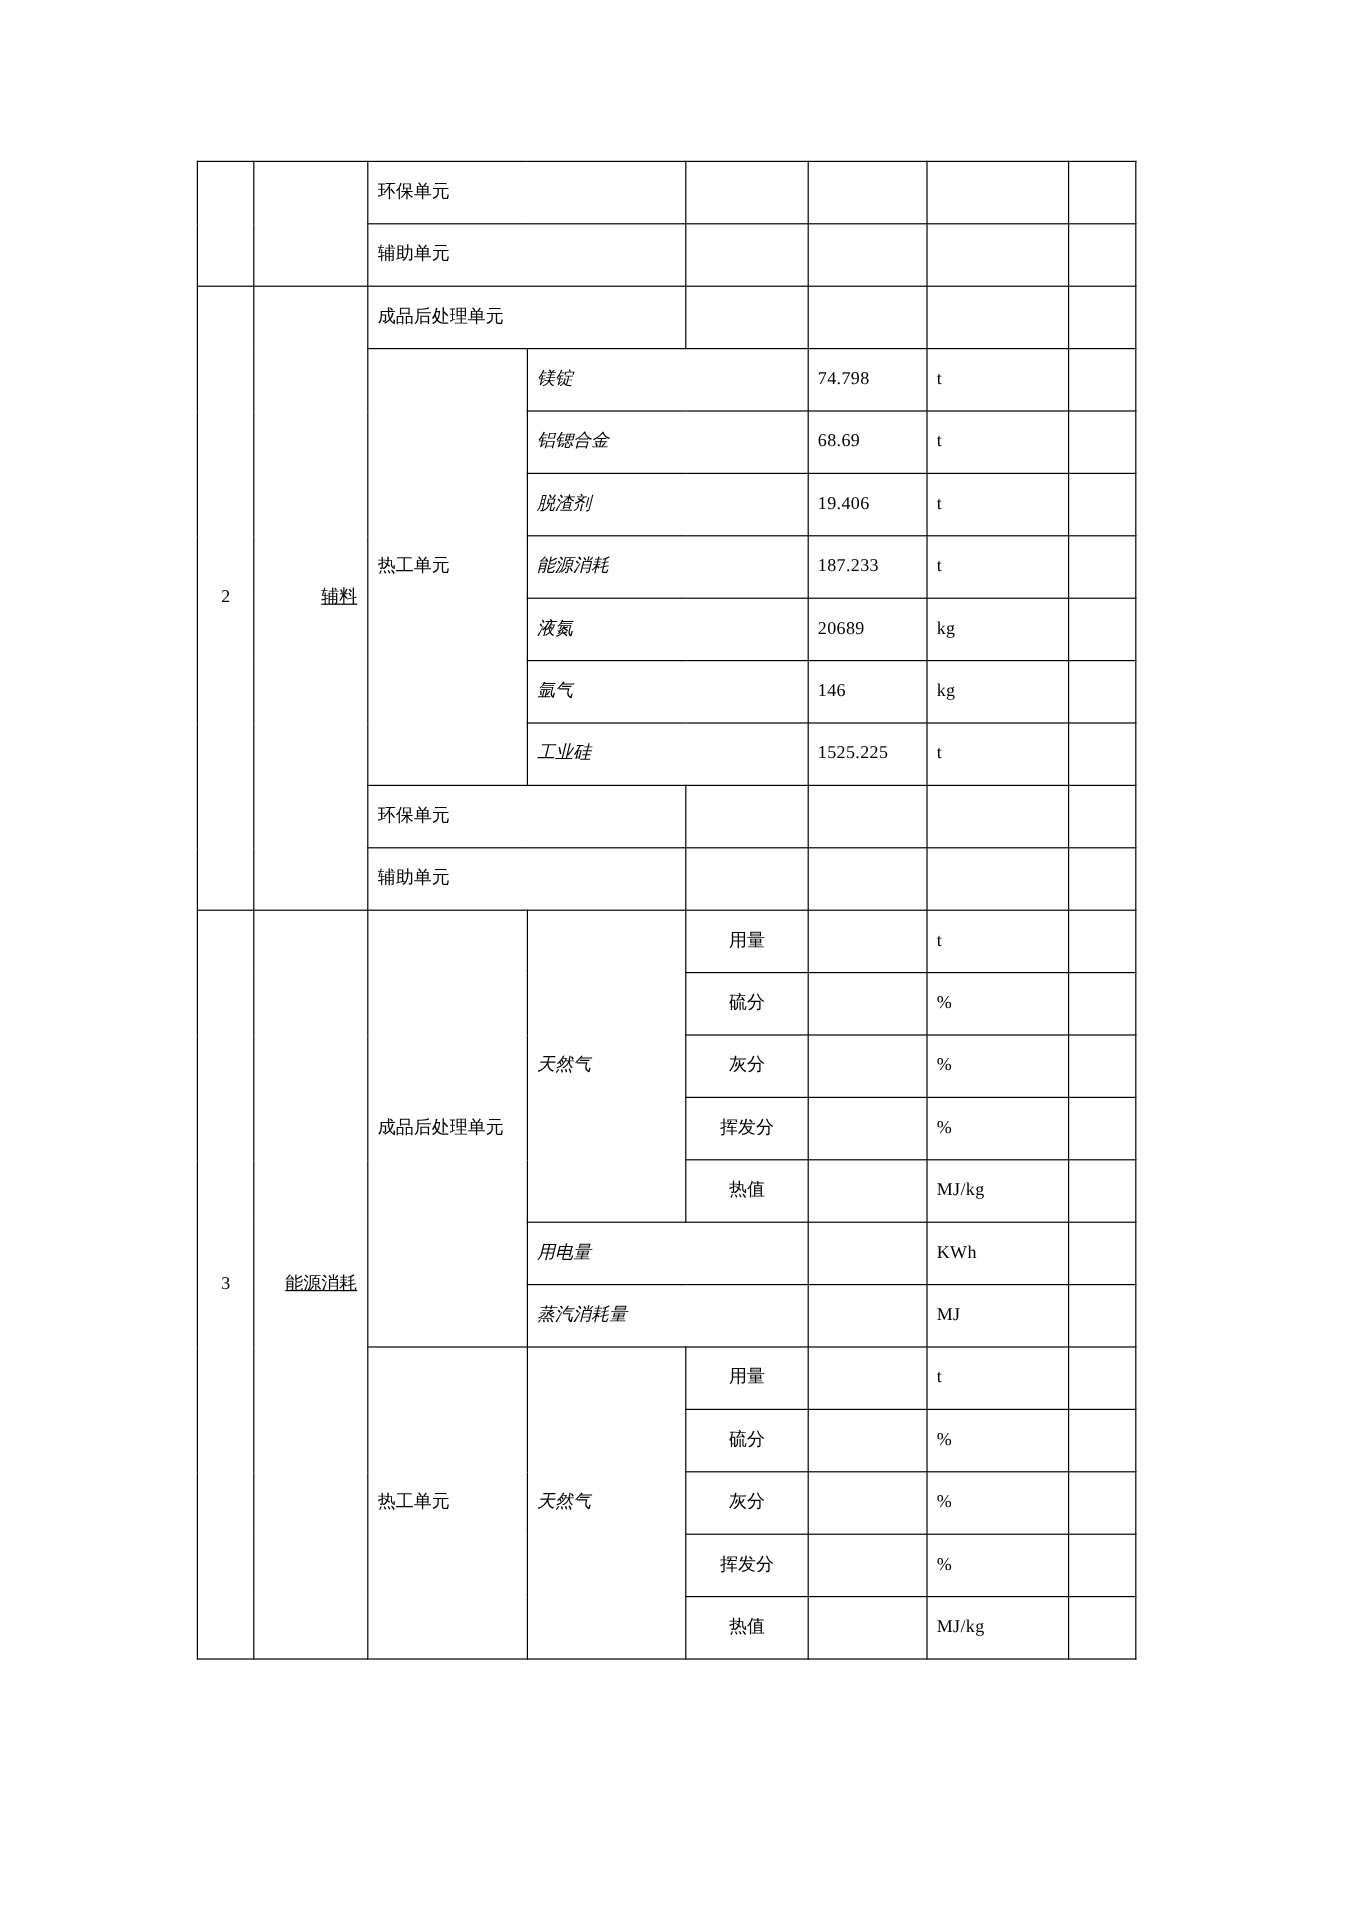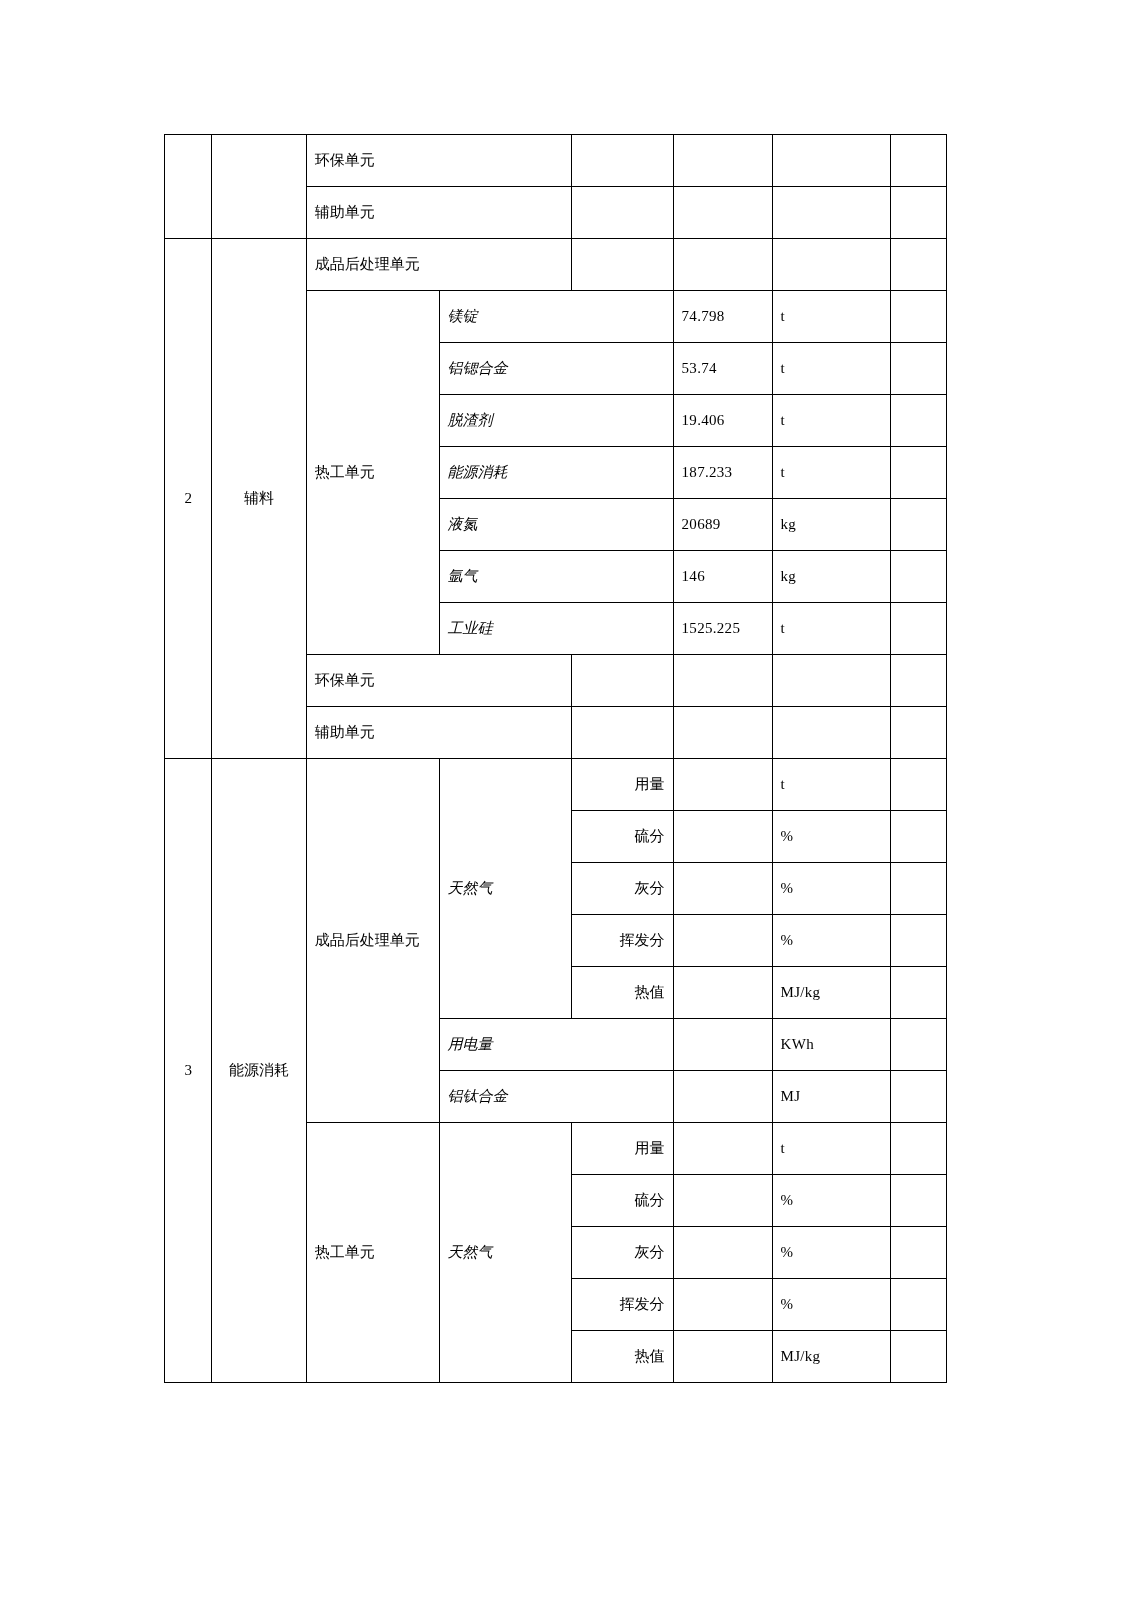--- a/index.html
+++ b/index.html
@@ -35,24 +35,24 @@
     padding: 0 8px;
     font-size: 15px;
     line-height: 1.3;
     vertical-align: middle;
     font-family: "Liberation Serif", "DejaVu Serif", serif;
     height: 52px;
     box-sizing: border-box;
     overflow: hidden;
   }
   td.c-idx { width: 42px; text-align: center; }
-  td.c-cat { width: 84px; text-align: center; padding-left: 10px; }
+  td.c-cat { width: 84px; text-align: right; padding-left: 10px; text-decoration: underline; }
   td.c-unit { width: 118px; text-align: left; padding-left: 10px; }
   td.c-item { width: 118px; text-align: left; padding-left: 10px; font-style: italic; }
-  td.c-sub  { width: 90px; text-align: right; padding-left: 10px; }
+  td.c-sub  { width: 90px; text-align: center; padding-left: 10px; }
   td.c-val  { width: 88px; text-align: left; padding-left: 10px; margin-left: 20px; }
   td.c-uom  { width: 105px; text-align: left; padding-left: 10px; font-family: "Liberation Serif", "DejaVu Serif", serif; }
   td.c-last { width: 50px; }
   .num { font-family: "Liberation Serif", "DejaVu Serif", serif; letter-spacing: 0.3px; }
   .vtop { vertical-align: middle; }
 </style>
 </head>
 <body>
 
 <div id="page">
@@ -99,21 +99,21 @@
 
       <tr>
         <td class="c-unit vtop" rowspan="7">热工单元</td>
         <td class="c-item" colspan="2">镁锭</td>
         <td class="c-val num">74.798</td>
         <td class="c-uom num">t</td>
         <td class="c-last"></td>
       </tr>
       <tr>
         <td class="c-item" colspan="2">铝锶合金</td>
-        <td class="c-val num">53.74</td>
+        <td class="c-val num">68.69</td>
         <td class="c-uom num">t</td>
         <td class="c-last"></td>
       </tr>
       <tr>
         <td class="c-item" colspan="2">脱渣剂</td>
         <td class="c-val num">19.406</td>
         <td class="c-uom num">t</td>
         <td class="c-last"></td>
       </tr>
       <tr>
@@ -190,21 +190,21 @@
         <td class="c-uom num">MJ/kg</td>
         <td class="c-last"></td>
       </tr>
       <tr>
         <td class="c-item" colspan="2">用电量</td>
         <td class="c-val"></td>
         <td class="c-uom num">KWh</td>
         <td class="c-last"></td>
       </tr>
       <tr>
-        <td class="c-item" colspan="2">铝钛合金</td>
+        <td class="c-item" colspan="2">蒸汽消耗量</td>
         <td class="c-val"></td>
         <td class="c-uom num">MJ</td>
         <td class="c-last"></td>
       </tr>
 
       <tr>
         <td class="c-unit" rowspan="5">热工单元</td>
         <td class="c-item" rowspan="5">天然气</td>
         <td class="c-sub">用量</td>
         <td class="c-val"></td>

